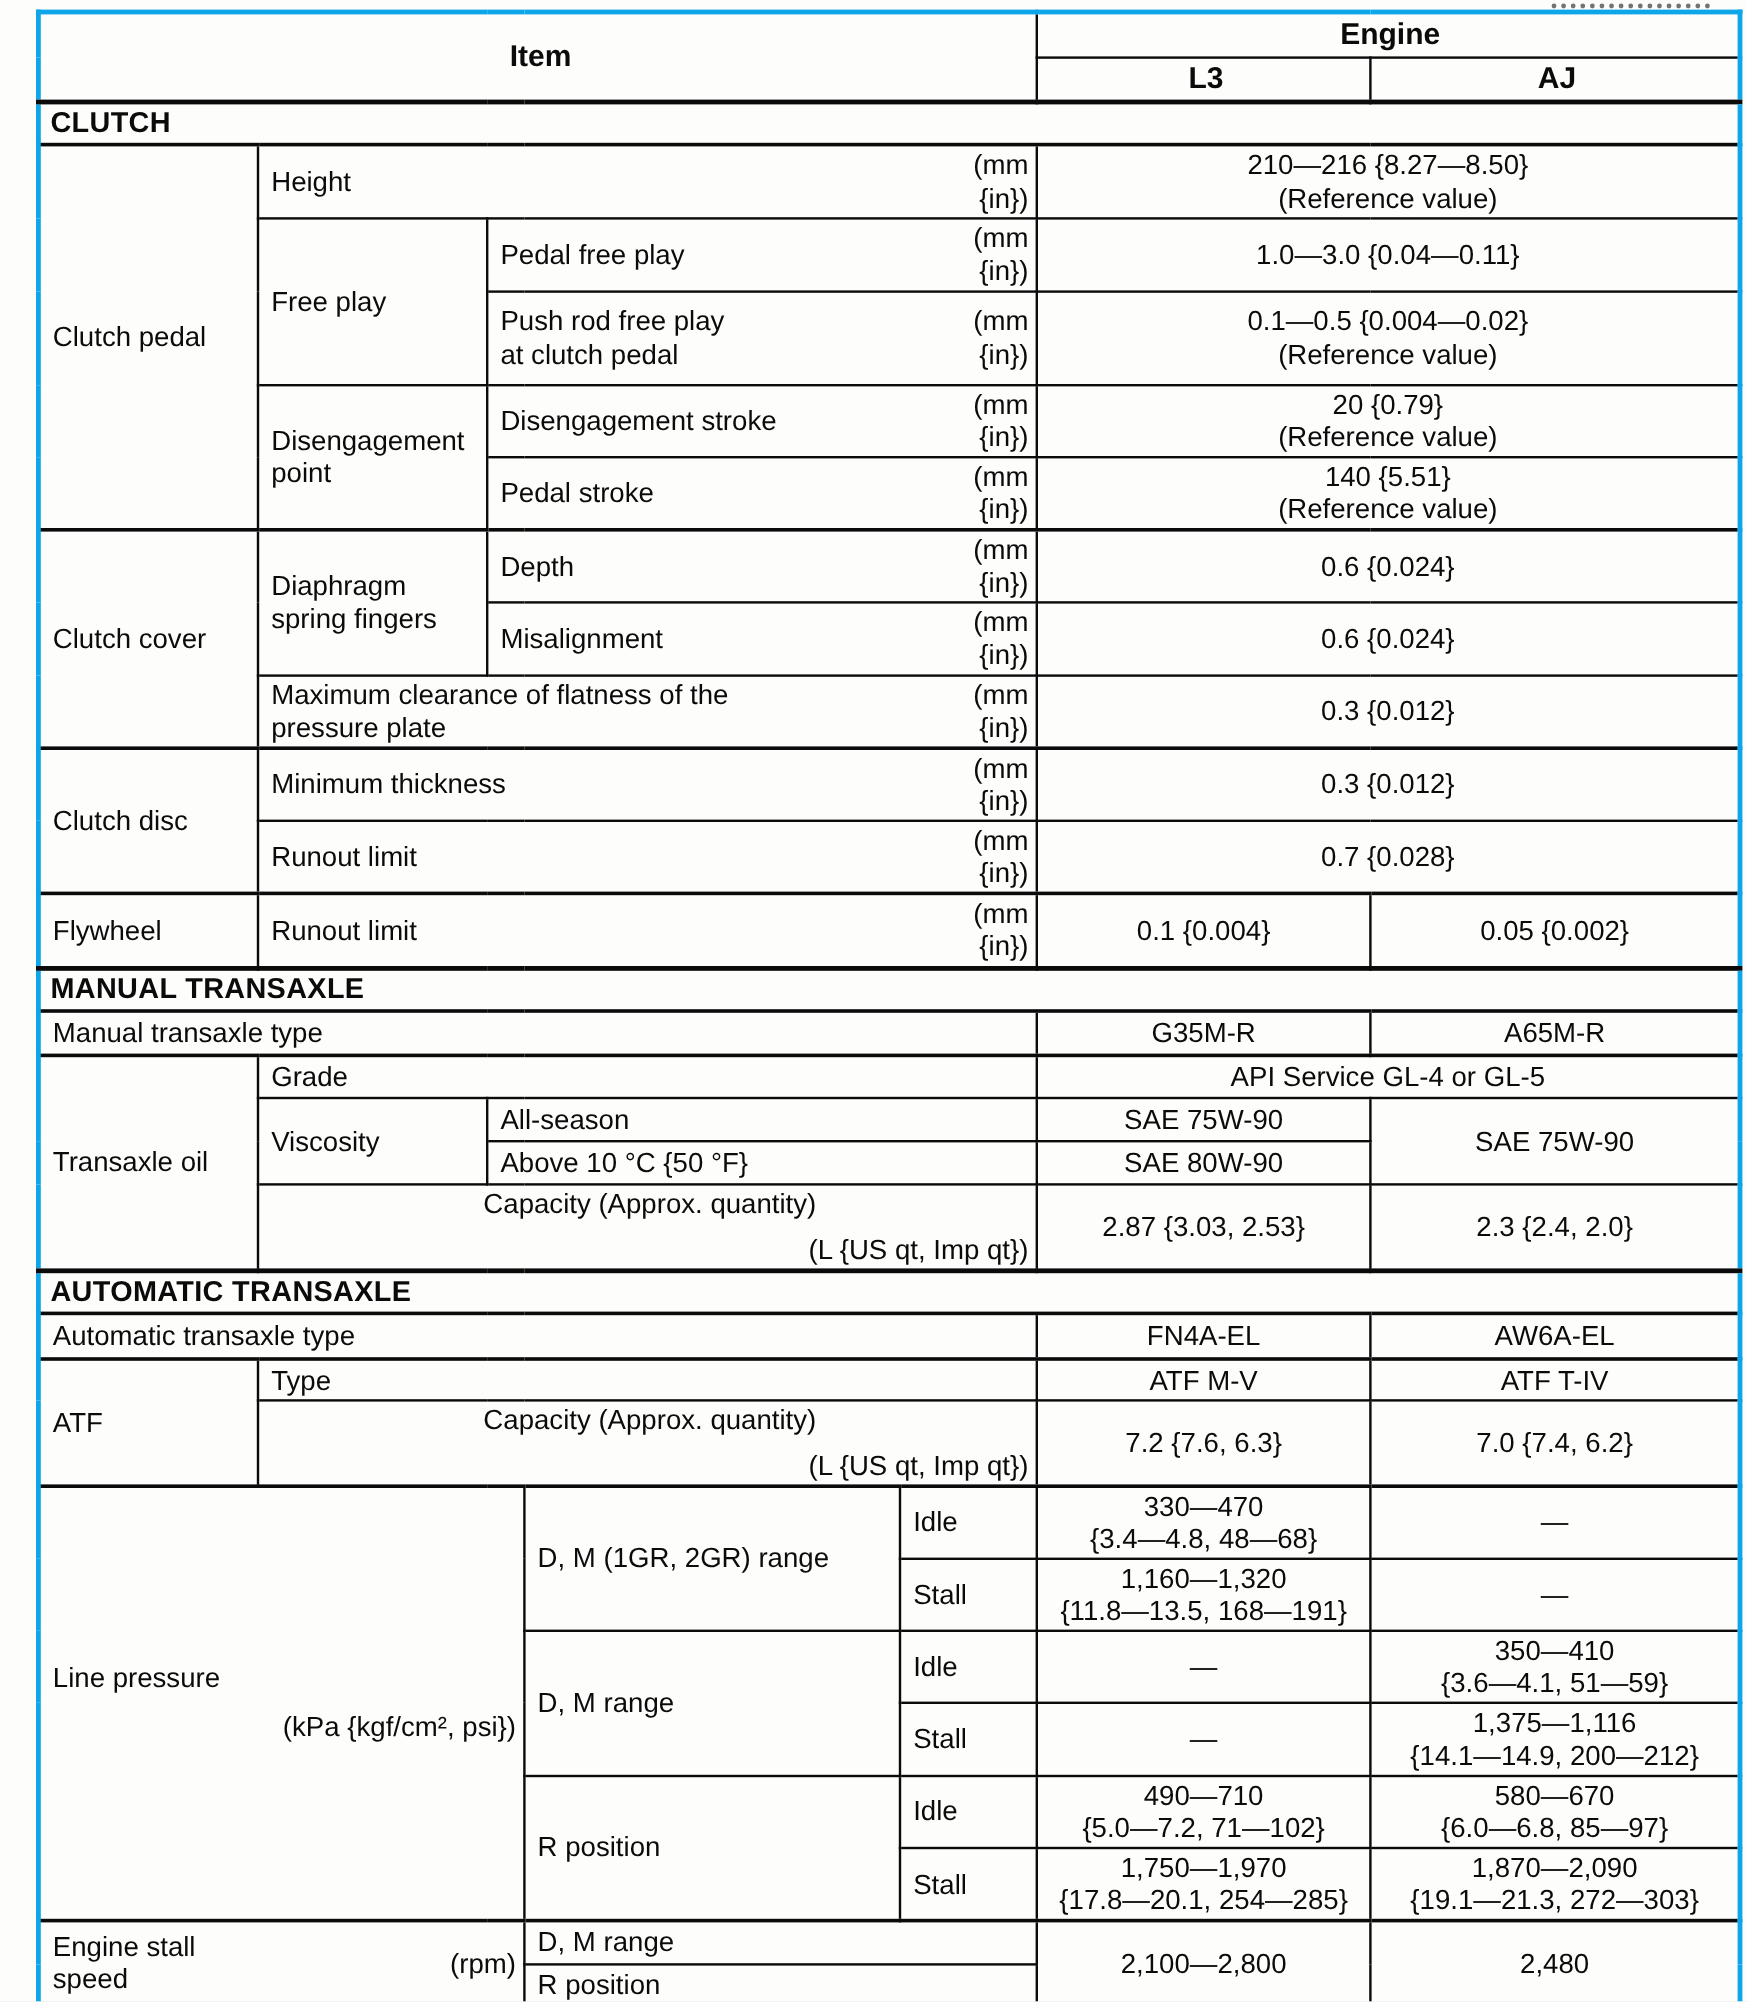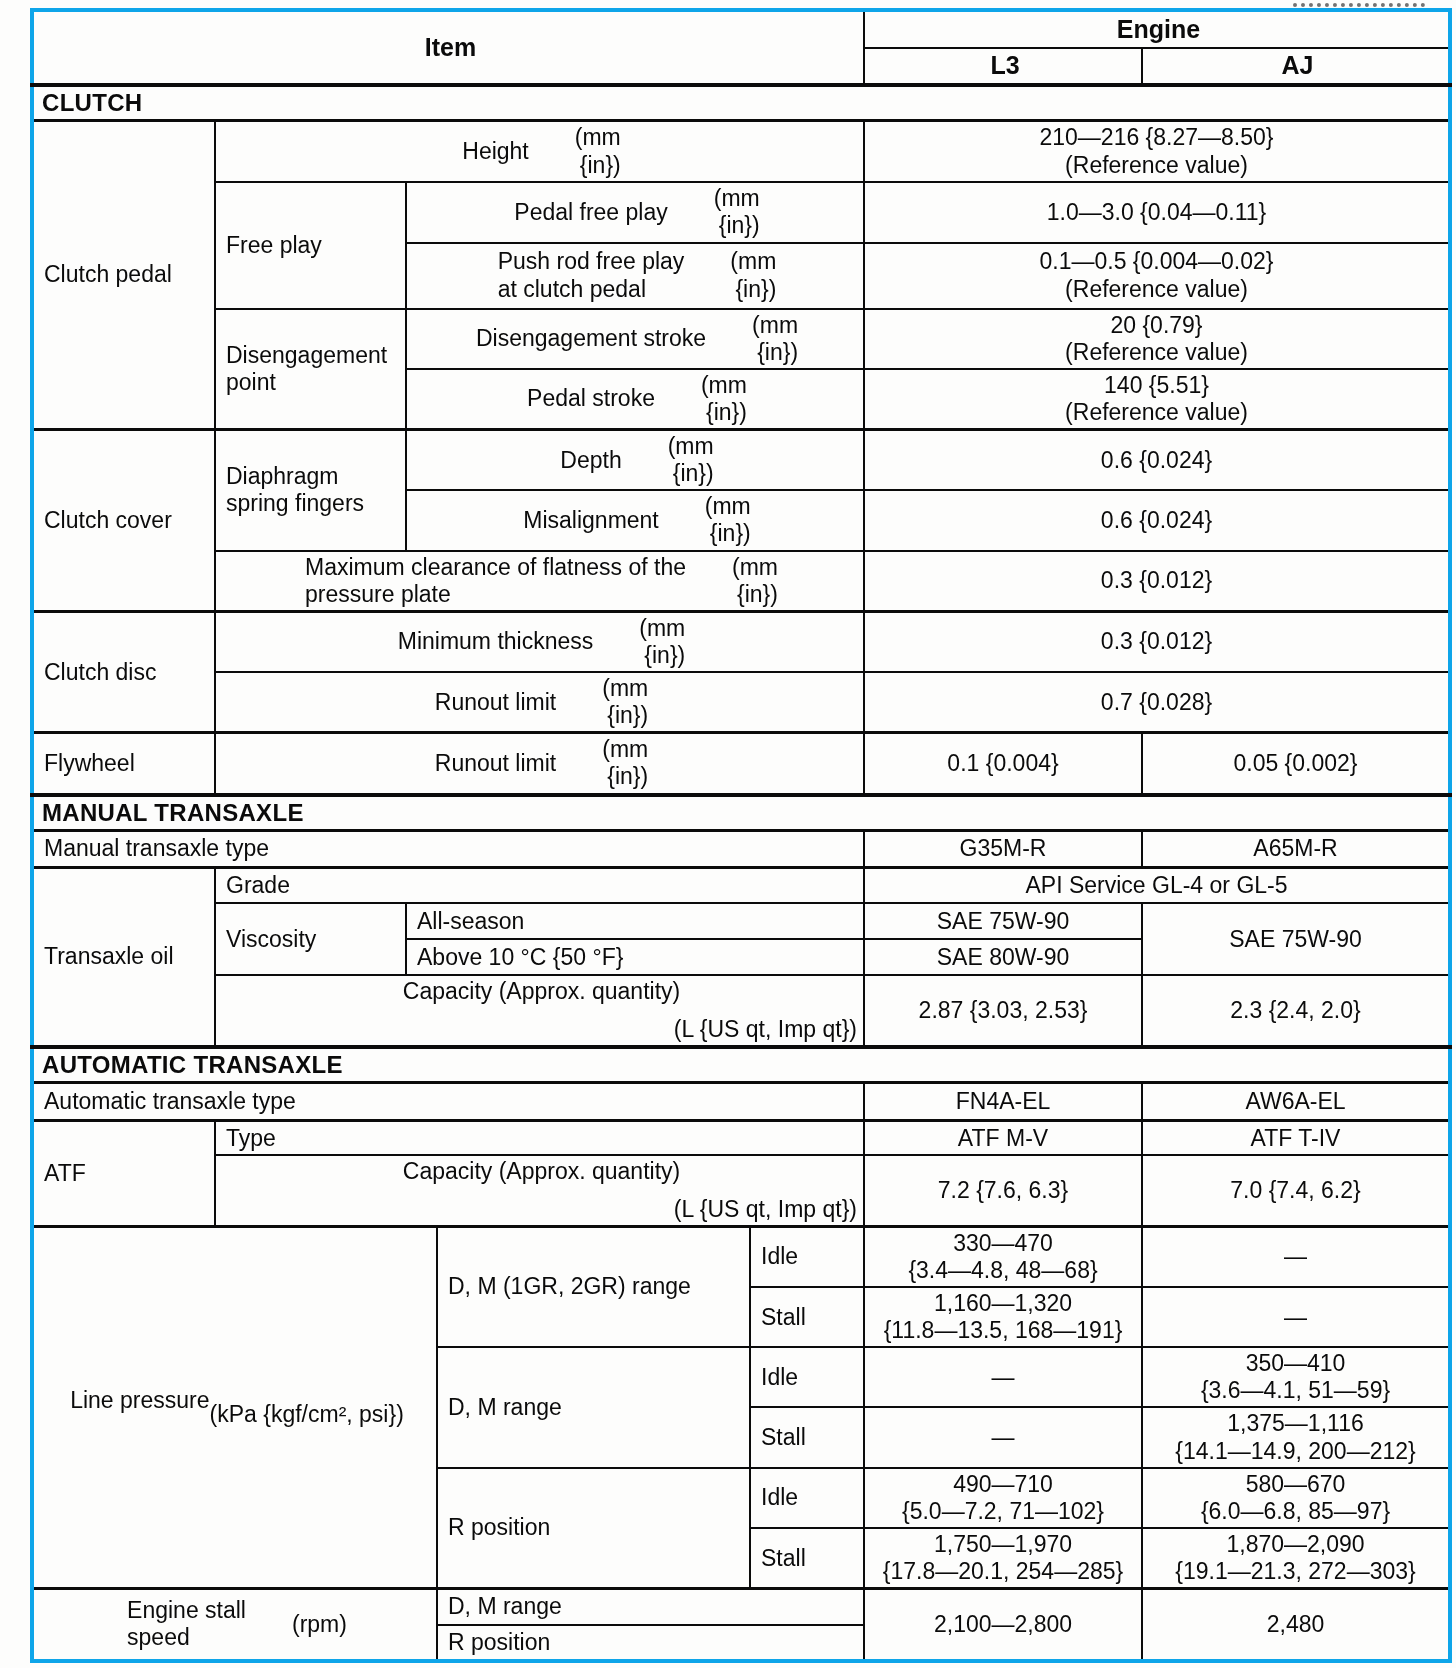--- a/index.html
+++ b/index.html
@@ -25,28 +25,28 @@
     vertical-align:middle;
     overflow:hidden;
   }
   
   tr.sep > td { border-top-width:4px; }
   tr.sep2 > td { border-top-width:3px; }
   .pre { white-space:pre-line;margin-left:36px; }
   .bar { font-weight:bold; font-size:24px; padding-left:8px; letter-spacing:.3px; }
   .hdr { text-align:center; font-weight:bold; font-size:25px; }
 
-  .lu { display:flex; justify-content:center; align-items:center; width:100%;gap:40px; }
+  .lu { display:flex; justify-content:space-between; align-items:center; width:100%;gap:40px; }
   .lu .lbl { text-align:left; white-space:pre-line; }
   .lu .unit { text-align:right; white-space:pre-line; flex:0 0 auto; padding-left:6px; }
 
   .capcell .lbl { text-align:center; }
   .capcell .unit-r { text-align:right; white-space:pre-line; margin-top:10px; }
 
-  .lpgroup { display:flex; flex-direction:row; justify-content:center; }
+  .lpgroup { display:flex; flex-direction:column; justify-content:center; }
   .lpgroup .lbl { text-align:left; }
   .lpgroup .unit-r { text-align:right; margin-top:14px; }
 
   td.val { text-align:center; white-space:pre-line; padding-left:4px; padding-right:4px; }
 </style>
 </head>
 <body>
 
 <div class="page">
   <div class="scan-dots"></div>
@@ -92,21 +92,21 @@
       <td rowspan="2">Free play</td>
       <td colspan="3">
         <div class="lu">
           <span class="lbl">Pedal free play</span>
           <span class="unit">(mm
 {in})</span>
         </div>
       </td>
       <td class="val" colspan="2">1.0—3.0 {0.04—0.11}</td>
     </tr>
-    <tr style="height:66px">
+    <tr style="height:78px">
       <td colspan="3">
         <div class="lu">
           <span class="lbl">Push rod free play
 at clutch pedal</span>
           <span class="unit">(mm
 {in})</span>
         </div>
       </td>
       <td class="val" colspan="2">0.1—0.5 {0.004—0.02}
 (Reference value)</td>

